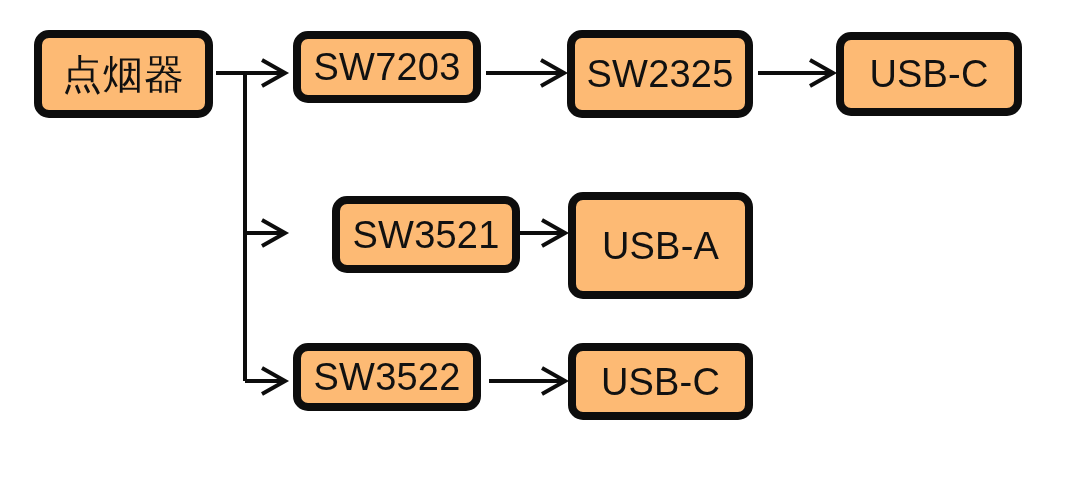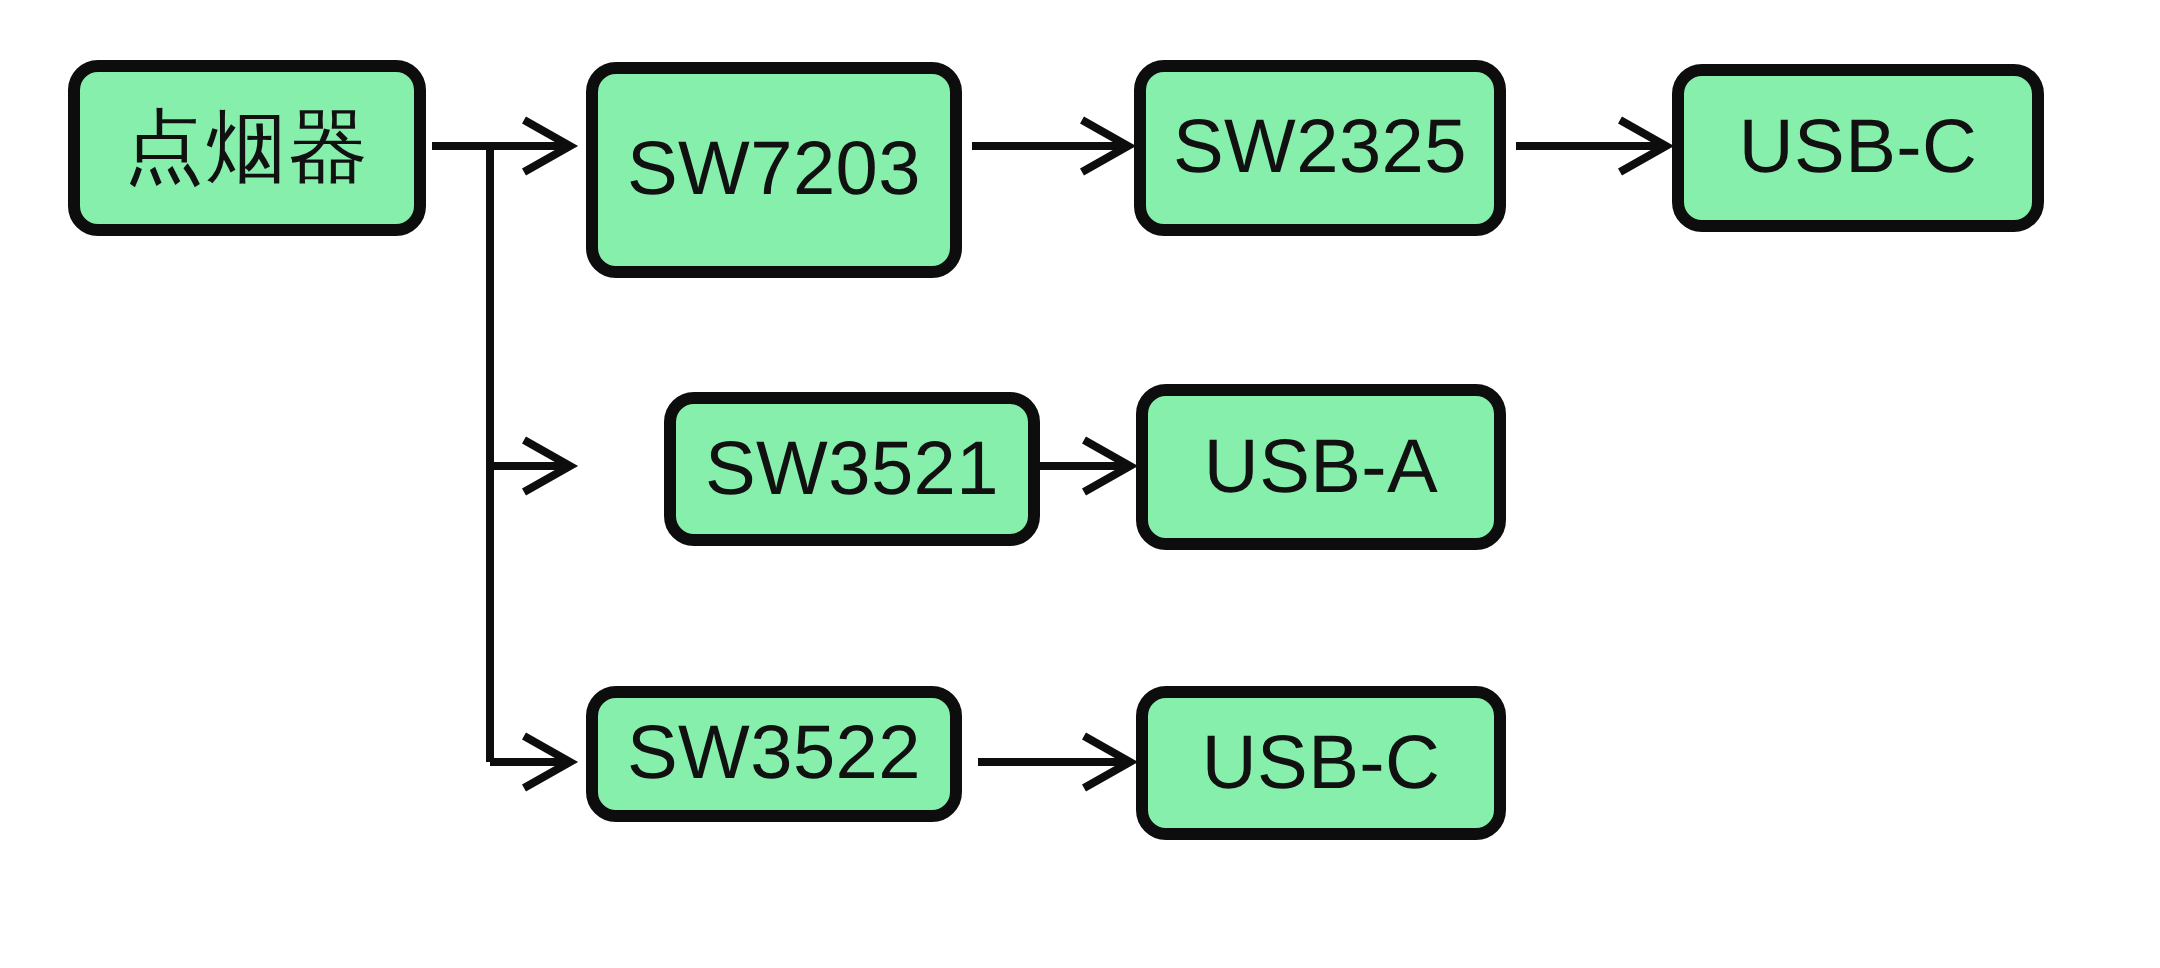--- a/index.html
+++ b/index.html
@@ -22,22 +22,22 @@
     position: absolute;
     left: 0;
     top: 0;
     width: 1080px;
     height: 484px;
     pointer-events: none;
   }
   .node {
     position: absolute;
     box-sizing: border-box;
-    background: #86efac;
-    border: 6px solid #c2410c;
+    background: #fdba74;
+    border: 8px solid #c2410c;
     border-radius: 15px;
     display: flex;
     align-items: center;
     justify-content: center;
     color: #111111;
     line-height: 1;
     white-space: nowrap;
     user-select: none;
   }
   .node .label {
@@ -101,37 +101,37 @@
     <g>
       <path d="M 489 381 L 563 381" fill="none" stroke="#0d0d0d" stroke-width="4"></path>
       <path d="M 542 368 L 565 381 L 542 394" fill="none" stroke="#0d0d0d" stroke-width="4" stroke-linecap="butt" stroke-linejoin="miter"></path>
     </g>
   </svg>
 
   <div class="node node-cjk" style="left: 34px; top: 30px; width: 179px; height: 88px; border-color: rgb(13, 13, 13); color: rgb(17, 17, 17);">
     <span class="label">点烟器</span>
   </div>
 
-  <div class="node node-latin" style="left: 293px; top: 31px; width: 188px; height: 108px; border-color: rgb(13, 13, 13); color: rgb(17, 17, 17);">
+  <div class="node node-latin" style="left: 293px; top: 31px; width: 188px; height: 72px; border-color: rgb(13, 13, 13); color: rgb(17, 17, 17);">
     <span class="label">SW7203</span>
   </div>
 
   <div class="node node-latin" style="left: 567px; top: 30px; width: 186px; height: 88px; border-color: rgb(13, 13, 13); color: rgb(17, 17, 17);">
     <span class="label">SW2325</span>
   </div>
 
   <div class="node node-latin" style="left: 836px; top: 32px; width: 186px; height: 84px; border-color: rgb(13, 13, 13); color: rgb(17, 17, 17);">
     <span class="label">USB-C</span>
   </div>
 
   <div class="node node-latin" style="left: 293px; top: 196px; width: 188px; height: 77px; border-color: rgb(13, 13, 13); color: rgb(17, 17, 17); margin-left: 39px;">
     <span class="label">SW3521</span>
   </div>
 
-  <div class="node node-latin" style="left: 568px; top: 192px; width: 185px; height: 83px; border-color: rgb(13, 13, 13); color: rgb(17, 17, 17);">
+  <div class="node node-latin" style="left: 568px; top: 192px; width: 185px; height: 107px; border-color: rgb(13, 13, 13); color: rgb(17, 17, 17);">
     <span class="label">USB-A</span>
   </div>
 
   <div class="node node-latin" style="left: 293px; top: 343px; width: 188px; height: 68px; border-color: rgb(13, 13, 13); color: rgb(17, 17, 17);">
     <span class="label">SW3522</span>
   </div>
 
   <div class="node node-latin" style="left: 568px; top: 343px; width: 185px; height: 77px; border-color: rgb(13, 13, 13); color: rgb(17, 17, 17);">
     <span class="label">USB-C</span>
   </div>

